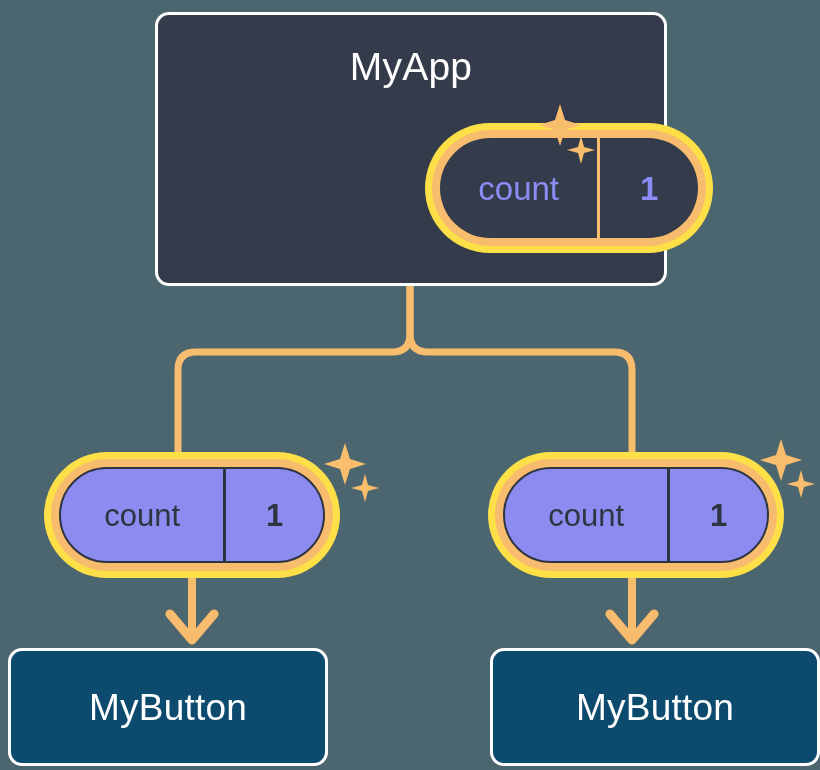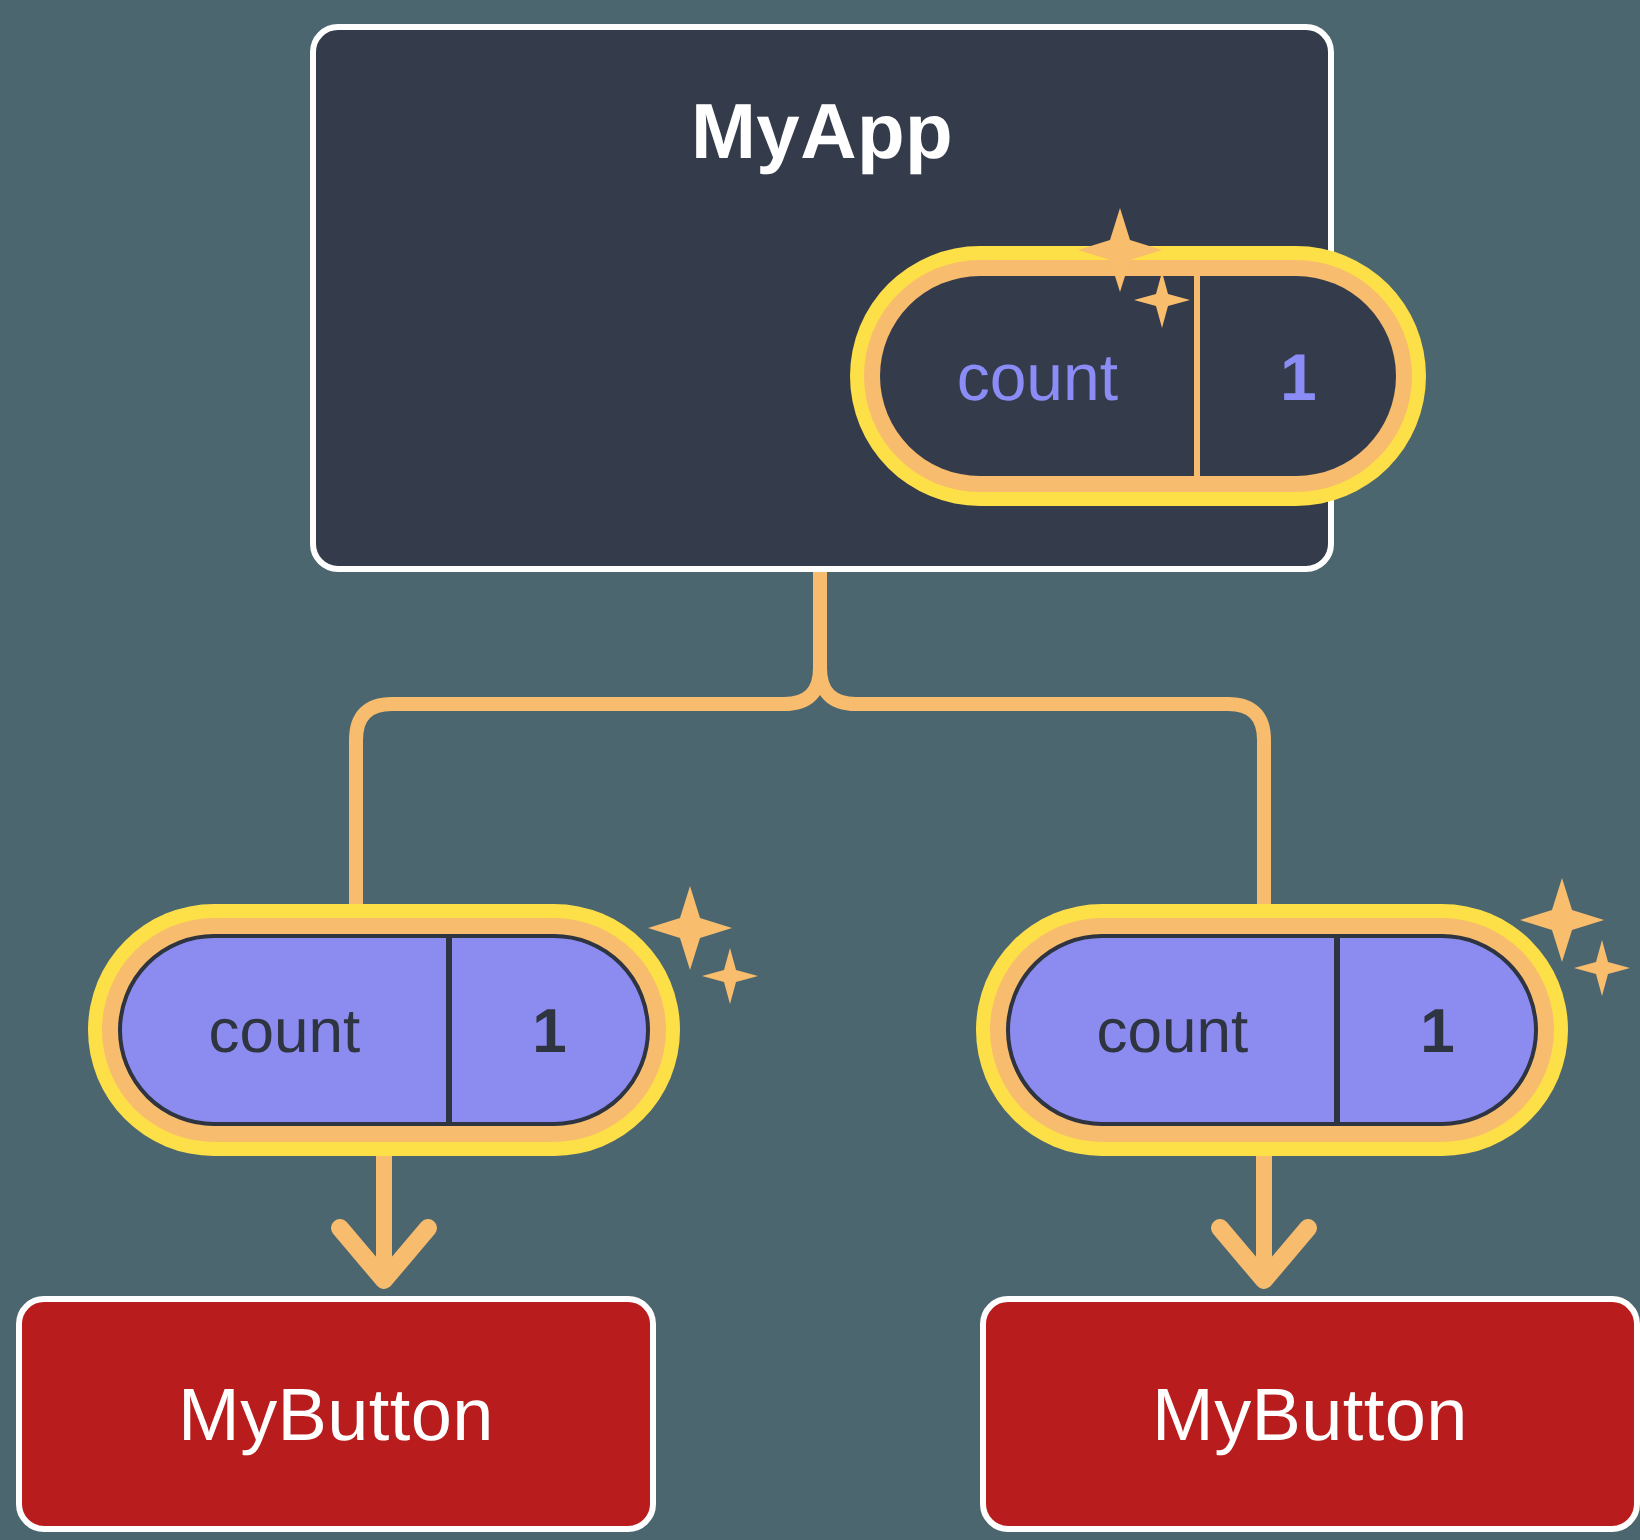--- a/index.html
+++ b/index.html
@@ -44,29 +44,29 @@
     height: 274px;
   }
   .card-title {
     position: absolute;
     left: 0;
     right: 0;
     top: 32px;
     text-align: center;
     color: #ffffff;
     font-size: 39px;
-    font-weight: 700;
+    font-weight: 400;
     letter-spacing: 0.2px;
     line-height: 1;
   }
 
   .btn-card {
     position: absolute;
     box-sizing: border-box;
-    background: #b91c1c;
+    background: #0c4a6e;
     border: 3px solid #ffffff;
     border-radius: 14px;
     display: flex;
     align-items: center;
     justify-content: center;
   }
   #card-button-left {
     left: 8px;
     top: 648px;
     width: 320px;

